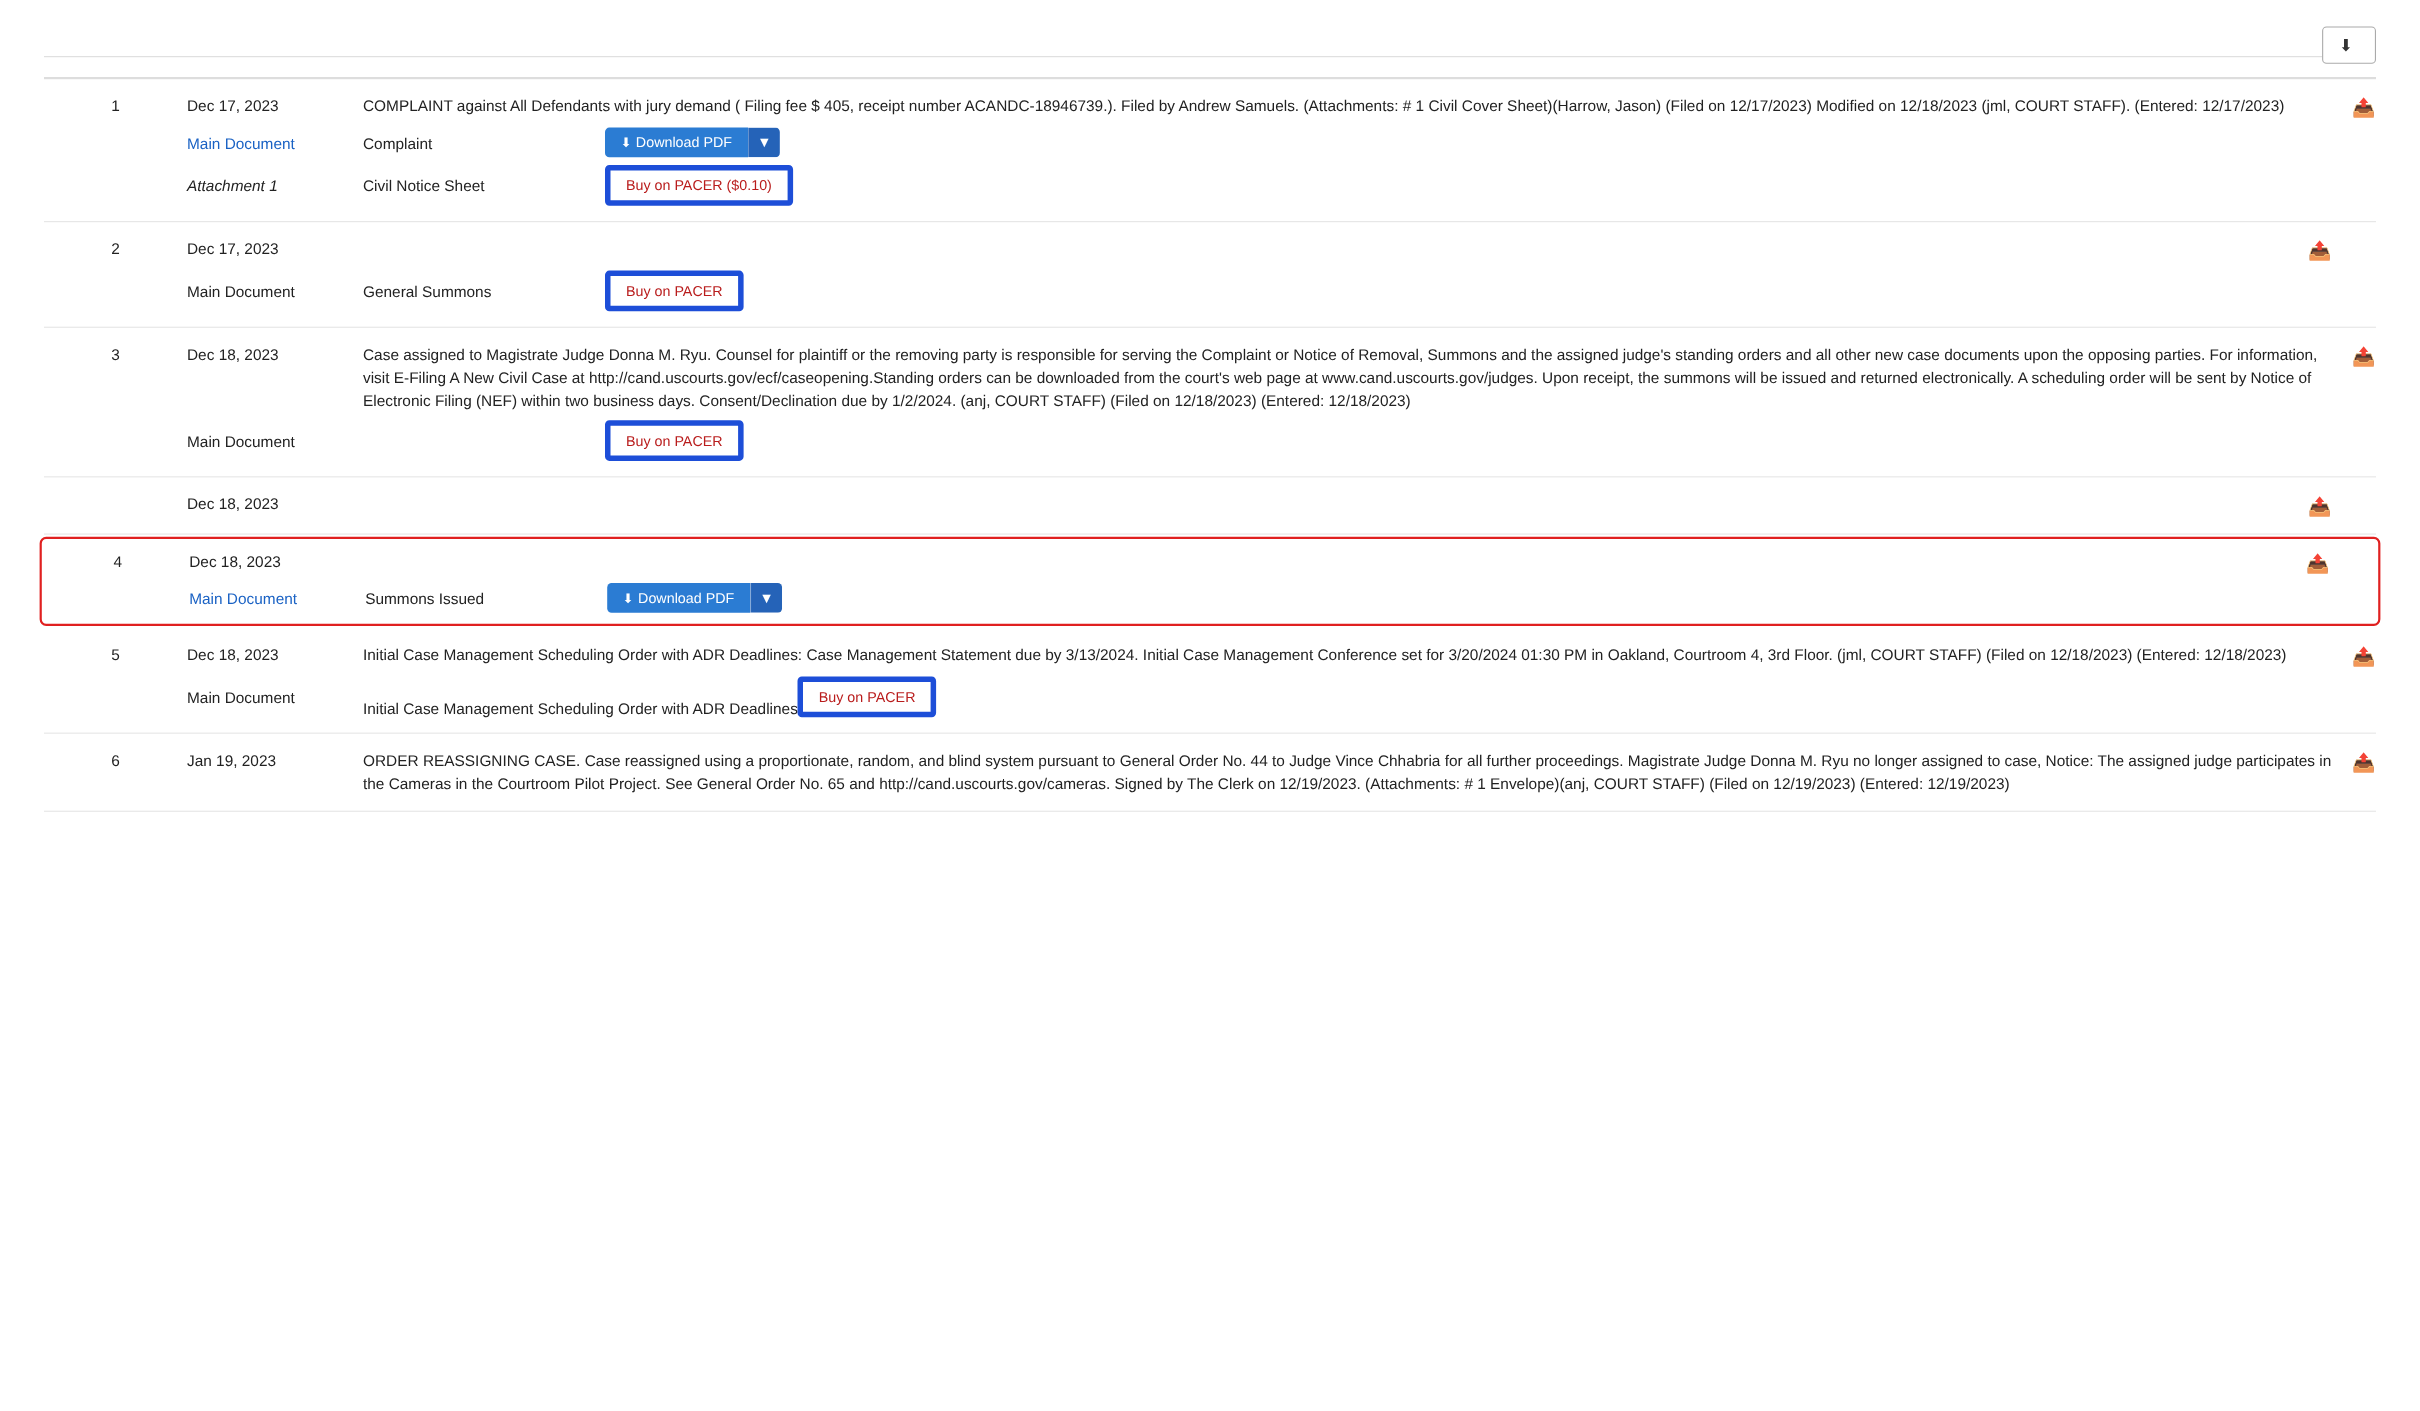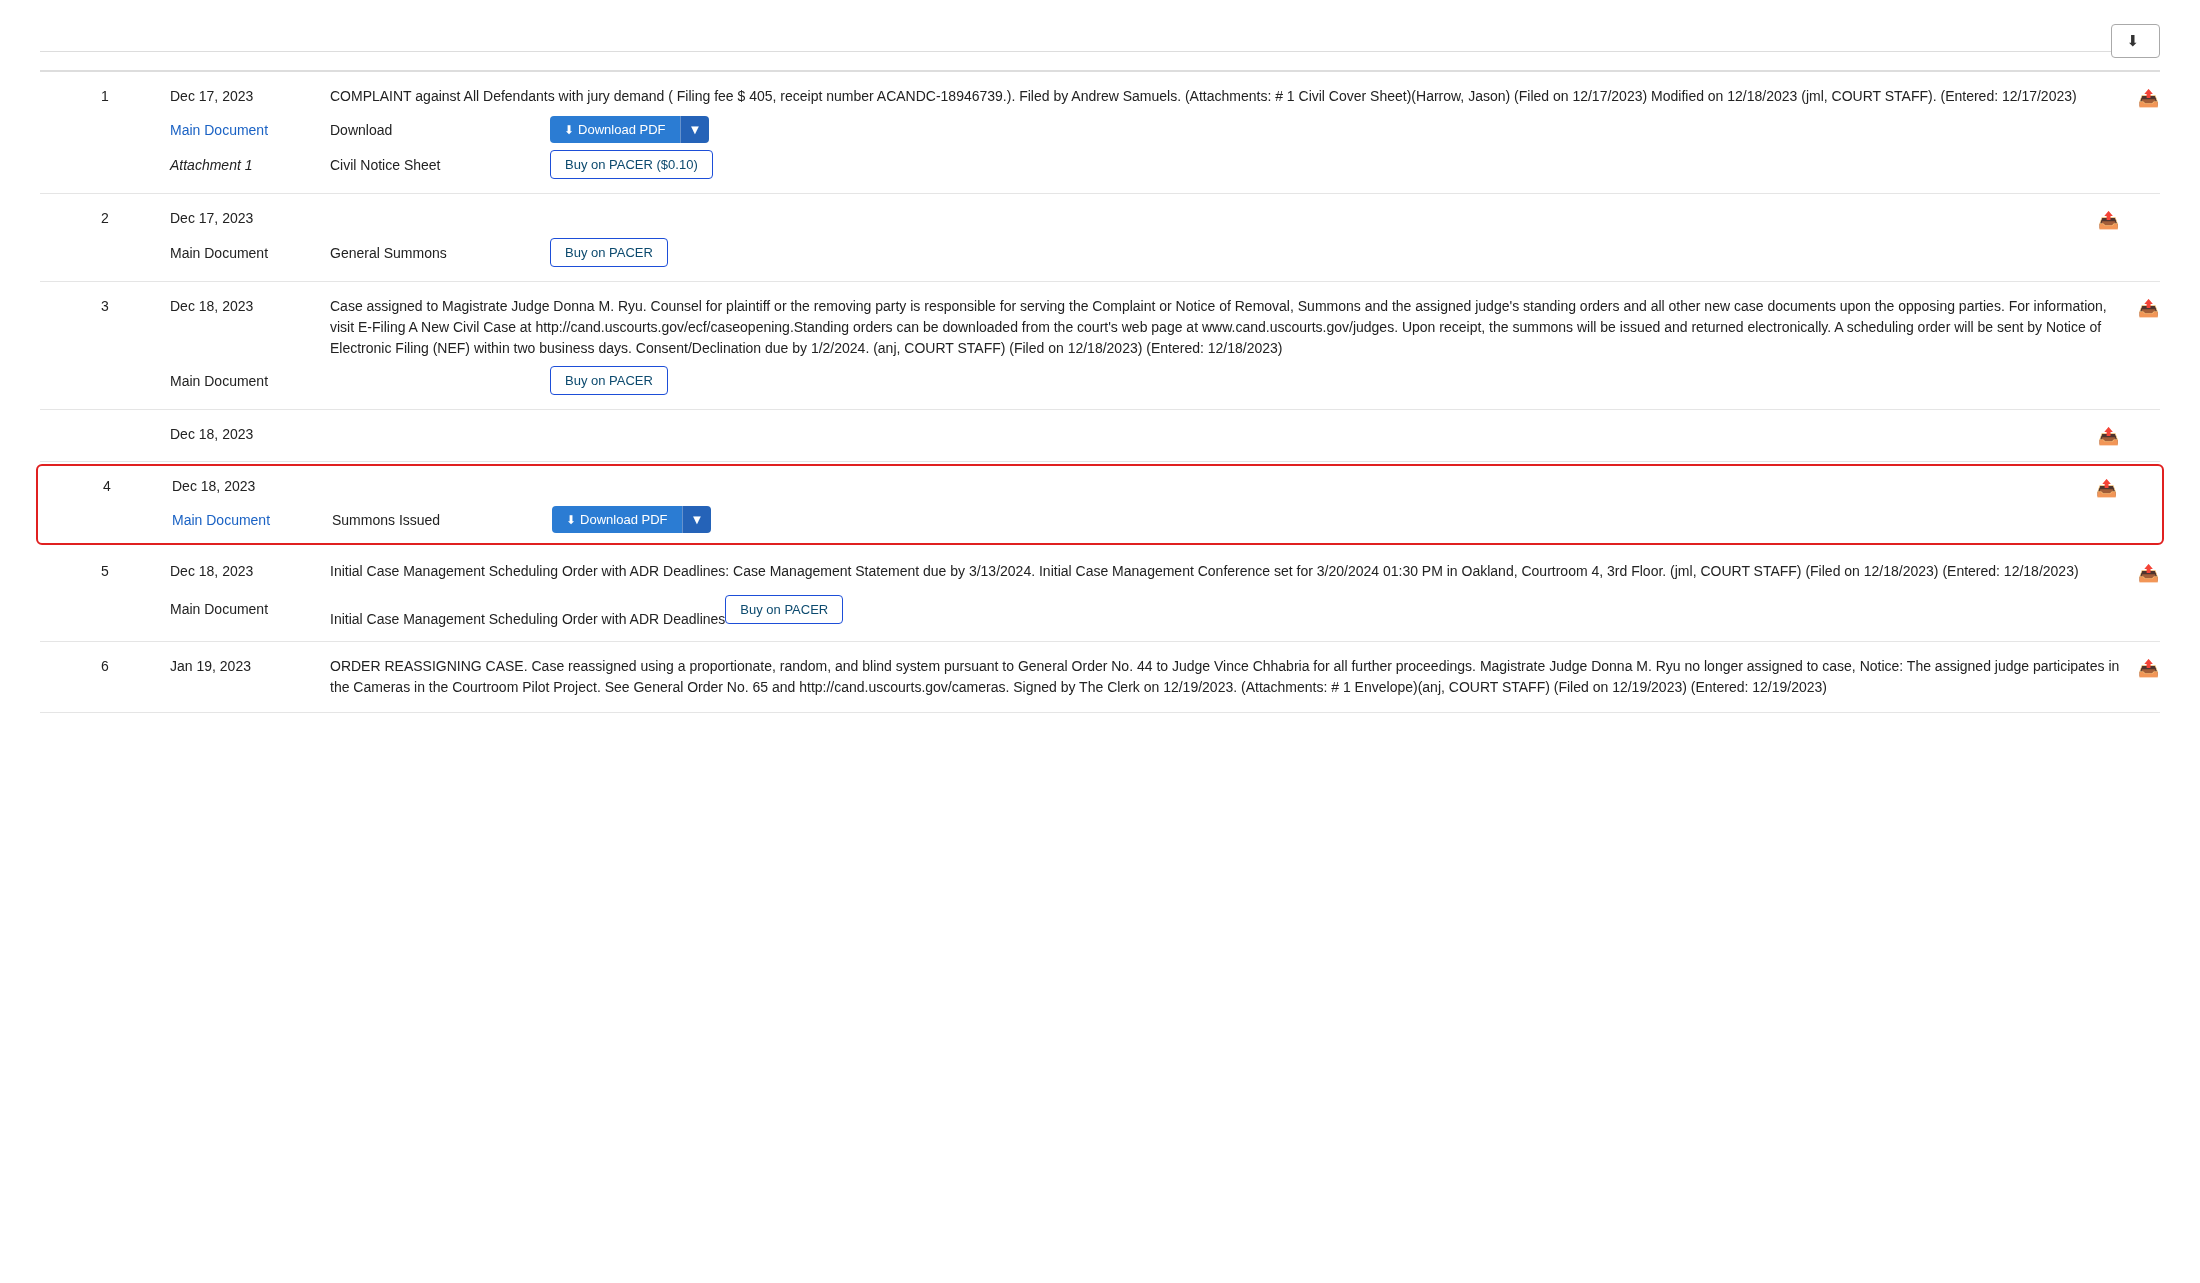--- a/index.html
+++ b/index.html
@@ -91,22 +91,22 @@
       border-radius: 0 4px 4px 0;
       padding: 6px 8px;
       font-size: 13px;
       cursor: pointer;
       border-left: 1px solid rgba(255,255,255,0.3);
     }
     .btn-pacer {
       display: inline-flex;
       align-items: center;
       background: #fff;
-      color: #0c4a6e;
-      border: 1px solid #1d4ed8;
+      color: #b91c1c;
+      border: 5px solid #1d4ed8;
       border-radius: 4px;
       padding: 6px 14px;
       font-size: 13px;
       cursor: pointer;
     }
     .download-group {
       display: inline-flex;
     }
     .col-doc { font-weight: 700; text-align: center; }
     .col-date { font-weight: 700; }
@@ -134,21 +134,21 @@
         <div style="display: grid; grid-template-columns: 130px 160px 1fr 40px; align-items: start;">
           <div class="doc-number">1</div>
           <div class="date-filed">Dec 17, 2023</div>
           <div class="description-cell">COMPLAINT against All Defendants with jury demand ( Filing fee $ 405, receipt number ACANDC-18946739.). Filed by Andrew Samuels. (Attachments: # 1 Civil Cover Sheet)(Harrow, Jason) (Filed on 12/17/2023) Modified on 12/18/2023 (jml, COURT STAFF). (Entered: 12/17/2023)</div>
           <div class="actions-cell">
             <span class="share-icon" style="font-size: 17px; color: rgb(153, 153, 153);">📤</span>
           </div>
         </div>
         <div style="display: flex; align-items: center; margin-top: 7px; padding-left: 130px;">
           <span style="min-width: 160px; font-size: 14px; color: rgb(26, 98, 196); cursor: pointer; text-decoration: none;">Main Document</span>
-          <span style="min-width: 220px; font-size: 14px;">Download</span>
+          <span style="min-width: 220px; font-size: 14px;">Complaint</span>
           <div class="download-group">
             <button class="btn-download"><span style="font-size:12px;">⬇</span> Download PDF</button>
             <button class="btn-download-arrow">▼</button>
           </div>
         </div>
         <div style="display: flex; align-items: center; margin-top: 7px; padding-left: 130px;">
           <span style="min-width: 160px; font-size: 14px; font-style: italic;">Attachment 1</span>
           <span style="min-width: 220px; font-size: 14px;">Civil Notice Sheet</span>
           <button class="btn-pacer">Buy on PACER ($0.10)</button>
         </div>

